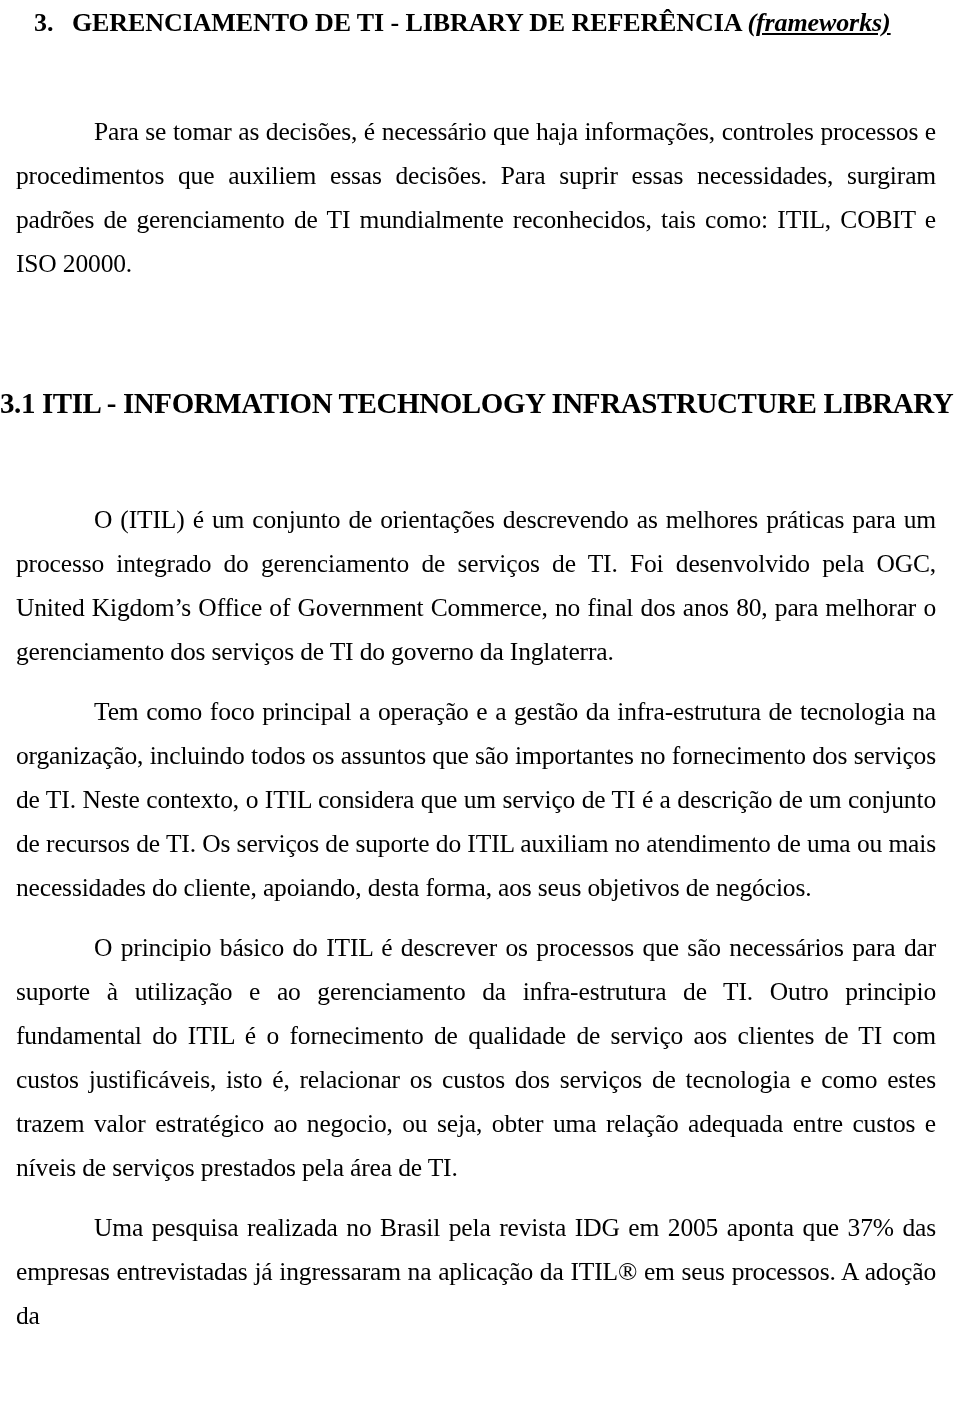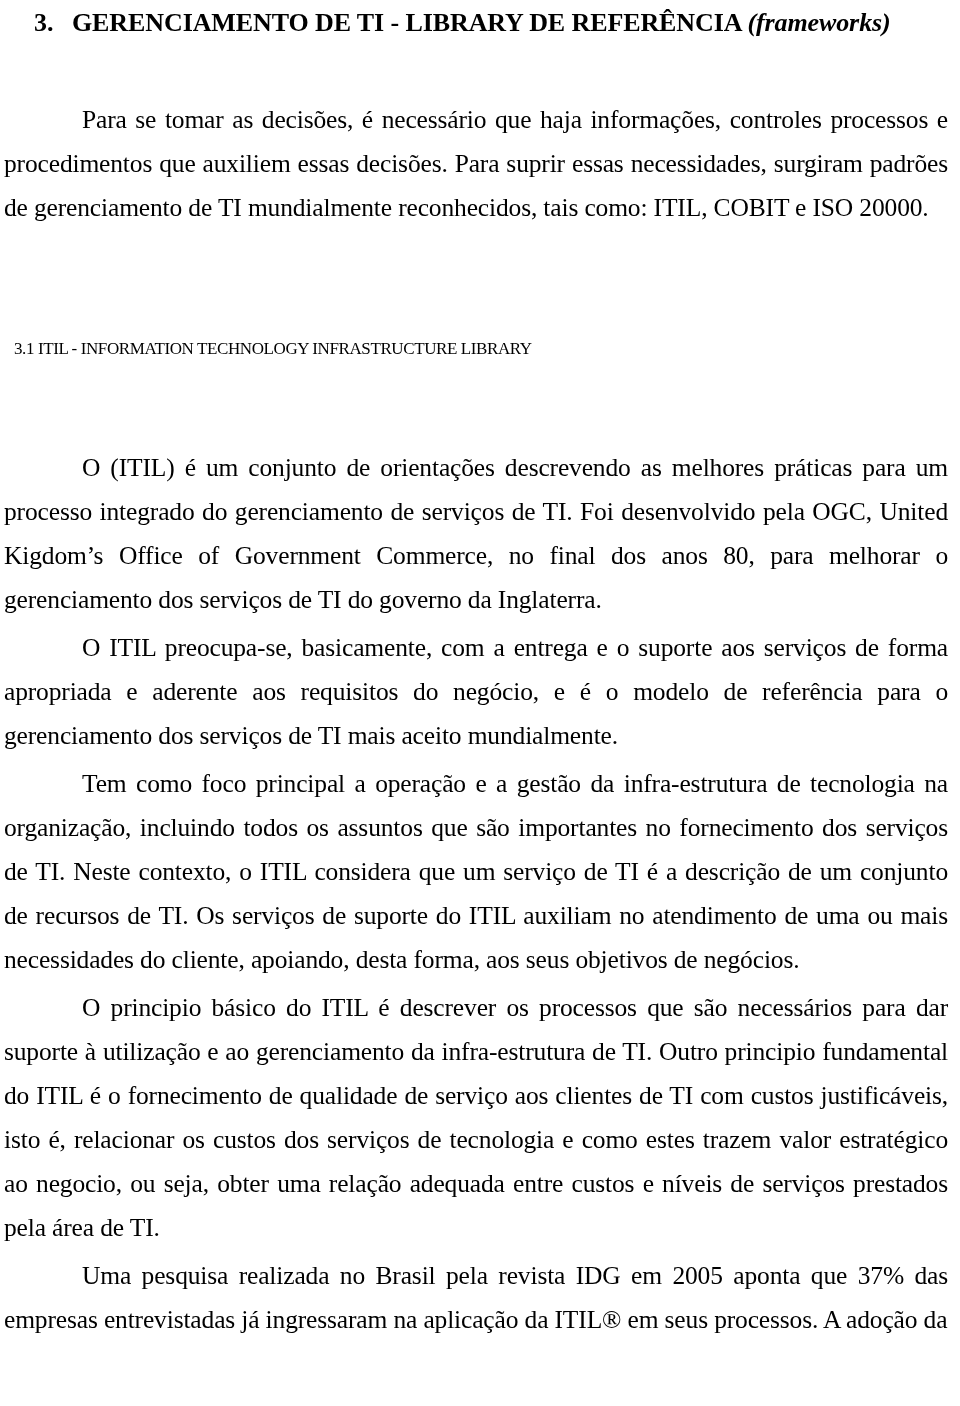--- a/index.html
+++ b/index.html
@@ -44,39 +44,40 @@
   .h-chapter .num {
     flex: 0 0 auto;
     width: 38px;
   }
   .h-chapter .ttl {
     flex: 0 0 auto;
   }
   .h-chapter .ttl em {
     font-style: italic;
     font-weight: bold;
+    text-decoration: underline;
   }
 
   .h-section {
-    font-size: 17px;
-    font-weight: normal;
+    font-size: 29px;
+    font-weight: bold;
     line-height: 34px;
     letter-spacing: -0.4px;
-    margin: 14px;
+    margin: 0;
     padding: 0;
     white-space: nowrap;
   }
 
   
   .para {
     font-size: 25.5px;
     line-height: 44px;
     text-align: justify;
     text-justify: inter-word;
-    margin: 4px;
+    margin: 16px;
     letter-spacing: -0.15px;
     word-spacing: 0px;
     hyphens: none;
   }
   .para.indent {
     text-indent: 78px;
   }
   .para.last {
     text-align: justify;
   }
@@ -105,21 +106,20 @@
 
     <div class="sp-b"></div>
 
     <h2 class="h-section">3.1 ITIL - INFORMATION TECHNOLOGY INFRASTRUCTURE LIBRARY</h2>
 
     <div class="sp-c"></div>
 
     <div class="para-block">
       <p class="para indent">O (ITIL) é um conjunto de orientações descrevendo as melhores práticas para um processo integrado do gerenciamento de serviços de TI. Foi desenvolvido pela OGC, United Kigdom’s Office of Government Commerce, no final dos anos 80, para melhorar o gerenciamento dos serviços de TI do governo da Inglaterra.</p>
 
-      <p class="para indent">O ITIL preocupa-se, basicamente, com a entrega e o suporte aos serviços de forma apropriada e aderente aos requisitos do negócio, e é o modelo de referência para o gerenciamento dos serviços de TI mais aceito mundialmente.</p>
 
       <p class="para indent">Tem como foco principal a operação e a gestão da infra-estrutura de tecnologia na organização, incluindo todos os assuntos que são importantes no fornecimento dos serviços de TI. Neste contexto, o ITIL considera que um serviço de TI é a descrição de um conjunto de recursos de TI. Os serviços de suporte do ITIL auxiliam no atendimento de uma ou mais necessidades do cliente, apoiando, desta forma, aos seus objetivos de negócios.</p>
 
       <p class="para indent">O principio básico do ITIL é descrever os processos que são necessários para dar suporte à utilização e ao gerenciamento da infra-estrutura de TI. Outro principio fundamental do ITIL é o fornecimento de qualidade de serviço aos clientes de TI com custos justificáveis, isto é, relacionar os custos dos serviços de tecnologia e como estes trazem valor estratégico ao negocio, ou seja, obter uma relação adequada entre custos e níveis de serviços prestados pela área de TI.</p>
 
 
       <p class="para indent last">Uma pesquisa realizada no Brasil pela revista IDG em 2005 aponta que 37% das empresas entrevistadas já ingressaram na aplicação da ITIL® em seus processos. A adoção da</p>
     </div>
 
   </div>

